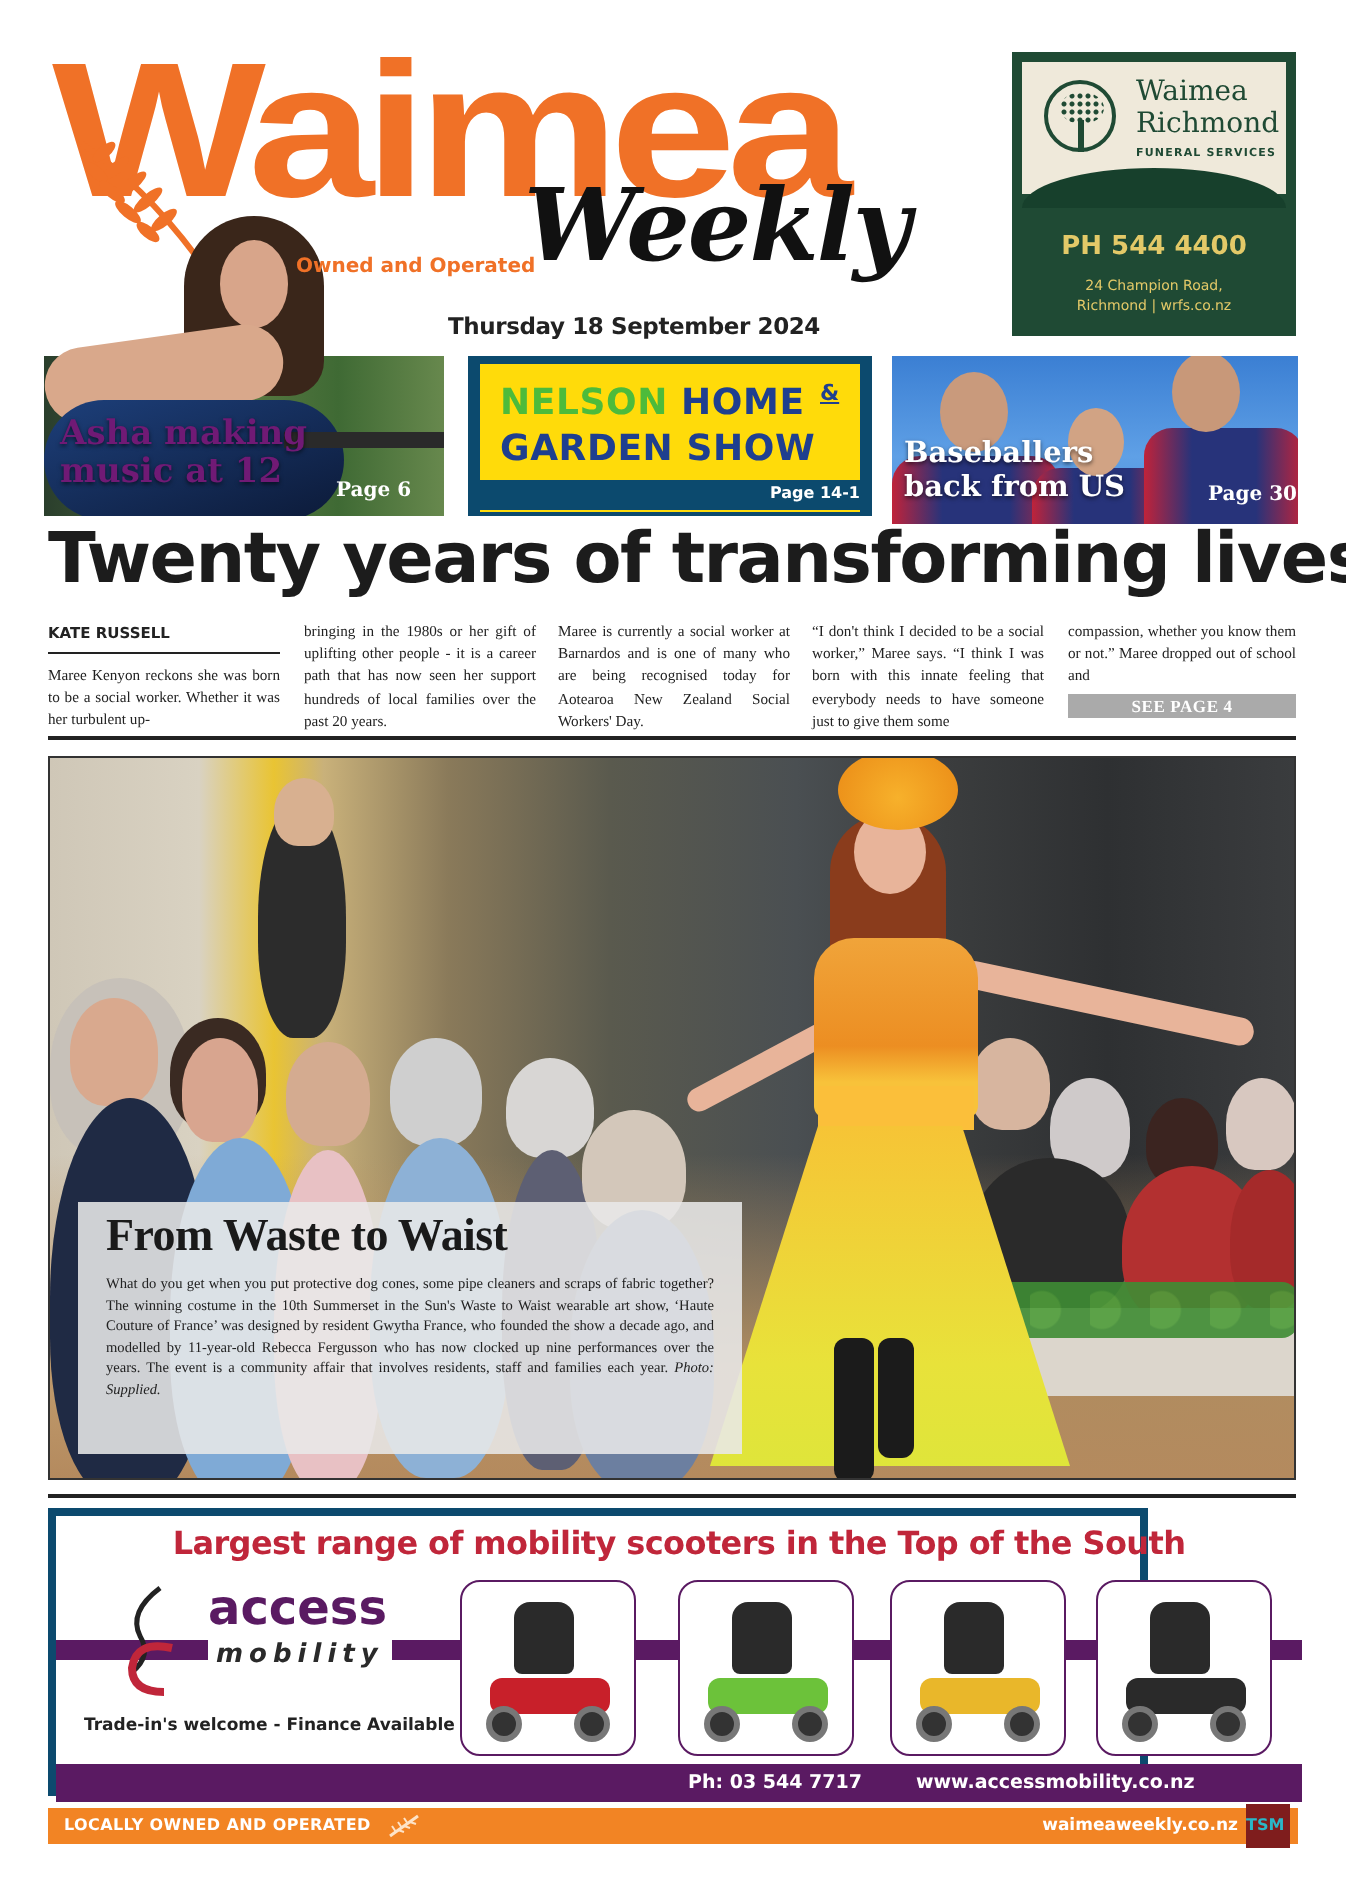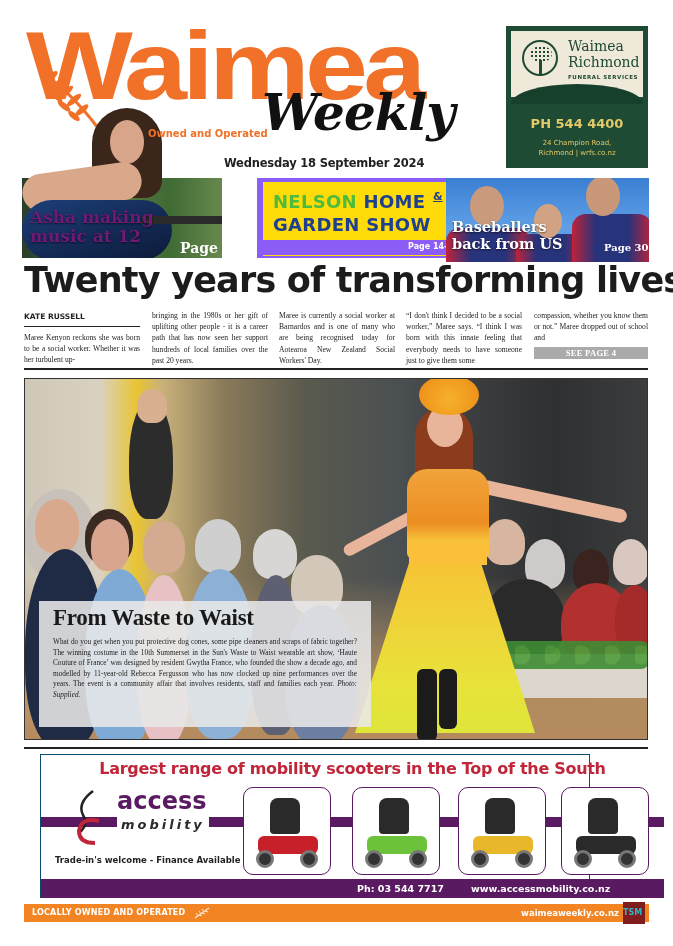--- a/index.html
+++ b/index.html
@@ -24,24 +24,24 @@
 
   
   .girl { left: 22px; top: 108px; width: 200px; height: 150px; overflow: hidden; }
   .girl .bg { position: absolute; left: 0; top: 70px; width: 210px; height: 84px; background: linear-gradient(90deg,#2a3e2c 0%,#5b7a44 45%,#3f6a34 70%,#6f8e52 100%); }
   .girl .hair { position: absolute; left: 70px; top: 0; width: 70px; height: 90px; border-radius: 40px 40px 20px 20px; background: #3a261a; }
   .girl .face { position: absolute; left: 88px; top: 12px; width: 34px; height: 44px; border-radius: 50%; background: #d8a58a; }
   .girl .arm { position: absolute; left: 0; top: 60px; width: 120px; height: 38px; border-radius: 20px; background: #d9a88b; transform: rotate(-8deg); }
   .girl .guitar { position: absolute; left: 0; top: 92px; width: 150px; height: 60px; border-radius: 40px; background: linear-gradient(160deg,#1d3f7a,#0c1a38); }
   .girl .neck { position: absolute; left: 120px; top: 108px; width: 96px; height: 8px; background: #2a2a2a; }
   .girl-caption { left: 30px; top: 208px; font-family: "DejaVu Serif", serif; font-weight: bold; font-size: 17px; line-height: 19px; color: #701a75; text-shadow: 0 1px 2px rgba(0,0,0,.6); }
-  .girl-page { left: 180px; top: 240px; font-family: "DejaVu Serif", serif; font-weight: bold; font-size: 14px; color: #fff; }
-
-  
-  .nhg { left: 234px; top: 178px; width: 202px; height: 80px; background: #8b5cf6; margin-left: 23px; }
+  .girl-page { left: 168px; top: 240px; font-family: "DejaVu Serif", serif; font-weight: bold; font-size: 10px; color: #fff; }
+
+  
+  .nhg { left: 234px; top: 178px; width: 202px; height: 80px; background: #0c4a6e; }
   .nhg .inner { position: absolute; left: 6px; top: 4px; width: 190px; height: 58px; background: #ffdb0a; }
   .nhg .l1 { position: absolute; left: 10px; top: 10px; font-family: "DejaVu Sans", sans-serif; font-weight: bold; font-size: 18px; line-height: 20px; letter-spacing: 0.3px; }
   .nhg .l1 .green { color: #4dbb3b; }
   .nhg .l1 .blue { color: #1f3f8f; }
   .nhg .amp { position: absolute; left: 170px; top: 8px; font-size: 11px; font-weight: bold; color: #1f3f8f; text-decoration: underline; font-family: "DejaVu Sans", sans-serif; }
   .nhg .l2 { position: absolute; left: 10px; top: 32px; font-family: "DejaVu Sans", sans-serif; font-weight: bold; font-size: 18px; color: #1f3f8f; letter-spacing: 0.3px; }
   .nhg .page { position: absolute; right: 6px; top: 64px; font-family: "DejaVu Sans", sans-serif; font-size: 8px; font-weight: bold; color: #fff; }
   .nhg .line { position: absolute; left: 6px; right: 6px; bottom: 2px; height: 1px; background: #ffdb0a; }
 
   
@@ -93,21 +93,21 @@
   .dancer-leg2 { position: absolute; left: 414px; top: 290px; width: 18px; height: 60px; background: #1b1b1b; border-radius: 6px; }
   .planter { position: absolute; left: 440px; top: 275px; width: 184px; height: 44px; background: #dcd6cc; }
   .ivy { position: absolute; left: 430px; top: 262px; width: 194px; height: 28px; background: radial-gradient(circle at 20% 50%,#4f9d3a 9px,transparent 10px) 0 0/30px 28px, #3f8c34; border-radius: 8px; opacity: .9; }
 
   .caption-box { position: absolute; left: 14px; top: 222px; width: 332px; height: 126px; background: rgba(232,232,232,0.88); }
   .caption-title { position: absolute; left: 14px; top: 4px; font-family: Liberation Serif, serif; font-weight: bold; font-size: 23px; color: #1a1a1a; letter-spacing: -0.3px; white-space: nowrap; }
   .caption-text { position: absolute; left: 14px; top: 36px; width: 304px; font-size: 7.3px; line-height: 10.6px; color: #222; text-align: justify; }
   .caption-text i { font-style: italic; }
 
   
-  .ad { left: 40px; top: 754px; width: 550px; height: 144px; border: 1px solid #0c4a6e; background: #fff; }
+  .ad { left: 24px; top: 754px; width: 550px; height: 144px; border: 4px solid #0c4a6e; background: #fff; }
   .ad-head { position: absolute; left: 0; width: 623px; top: 4px; text-align: center; font-family: "DejaVu Sans", sans-serif; font-weight: bold; font-size: 16px; color: #c0263a; letter-spacing: -0.3px; }
   .ad-band { position: absolute; left: 0; top: 62px; width: 623px; height: 10px; background: #5a1a62; }
   .ad-logo-s { position: absolute; left: 28px; top: 32px; width: 40px; height: 60px; }
   .ad-access { position: absolute; left: 76px; top: 34px; font-family: "DejaVu Sans", sans-serif; font-weight: bold; font-size: 24px; color: #5a1a62; line-height: 1; }
   .ad-mobility { position: absolute; left: 76px; top: 62px; font-family: "DejaVu Sans", sans-serif; font-style: italic; font-weight: bold; font-size: 13px; color: #2a2a2a; letter-spacing: 3px; background: #fff; padding: 0 4px; }
   .ad-tag { position: absolute; left: 100px; top: 80px; font-family: "DejaVu Sans", sans-serif; font-size: 5px; color: #fff; }
   .ad-trade { position: absolute; left: 14px; top: 100px; font-family: "DejaVu Sans", sans-serif; font-weight: bold; font-size: 8.5px; color: #222; text-align: center; }
   .scooter { position: absolute; top: 32px; width: 88px; height: 88px; border: 1.5px solid #5a1a62; border-radius: 10px; background: #fff; overflow: hidden; }
   .scooter .seat { position: absolute; left: 26px; top: 10px; width: 30px; height: 36px; border-radius: 8px 8px 4px 4px; background: #2a2a2a; }
   .scooter .base { position: absolute; left: 14px; top: 48px; width: 60px; height: 18px; border-radius: 6px; }
@@ -147,21 +147,21 @@
 <div class="abs girl">
   <div class="bg"></div>
   <div class="hair"></div>
   <div class="face"></div>
   <div class="arm"></div>
   <div class="guitar"></div>
   <div class="neck"></div>
 </div>
 <div class="abs owned">Owned and Operated</div>
 <div class="abs weekly">Weekly</div>
-<div class="abs dateline">Wednesday 18 September 2024</div>
+<div class="abs dateline">Thursday 18 September 2024</div>
 
 <div class="abs girl-caption">
   <div>Asha making</div>
   <div>music at 12</div>
 </div>
 <div class="abs girl-page">Page 6</div>
 
 <div class="abs nhg">
   <div class="inner">
     <div class="l1">

